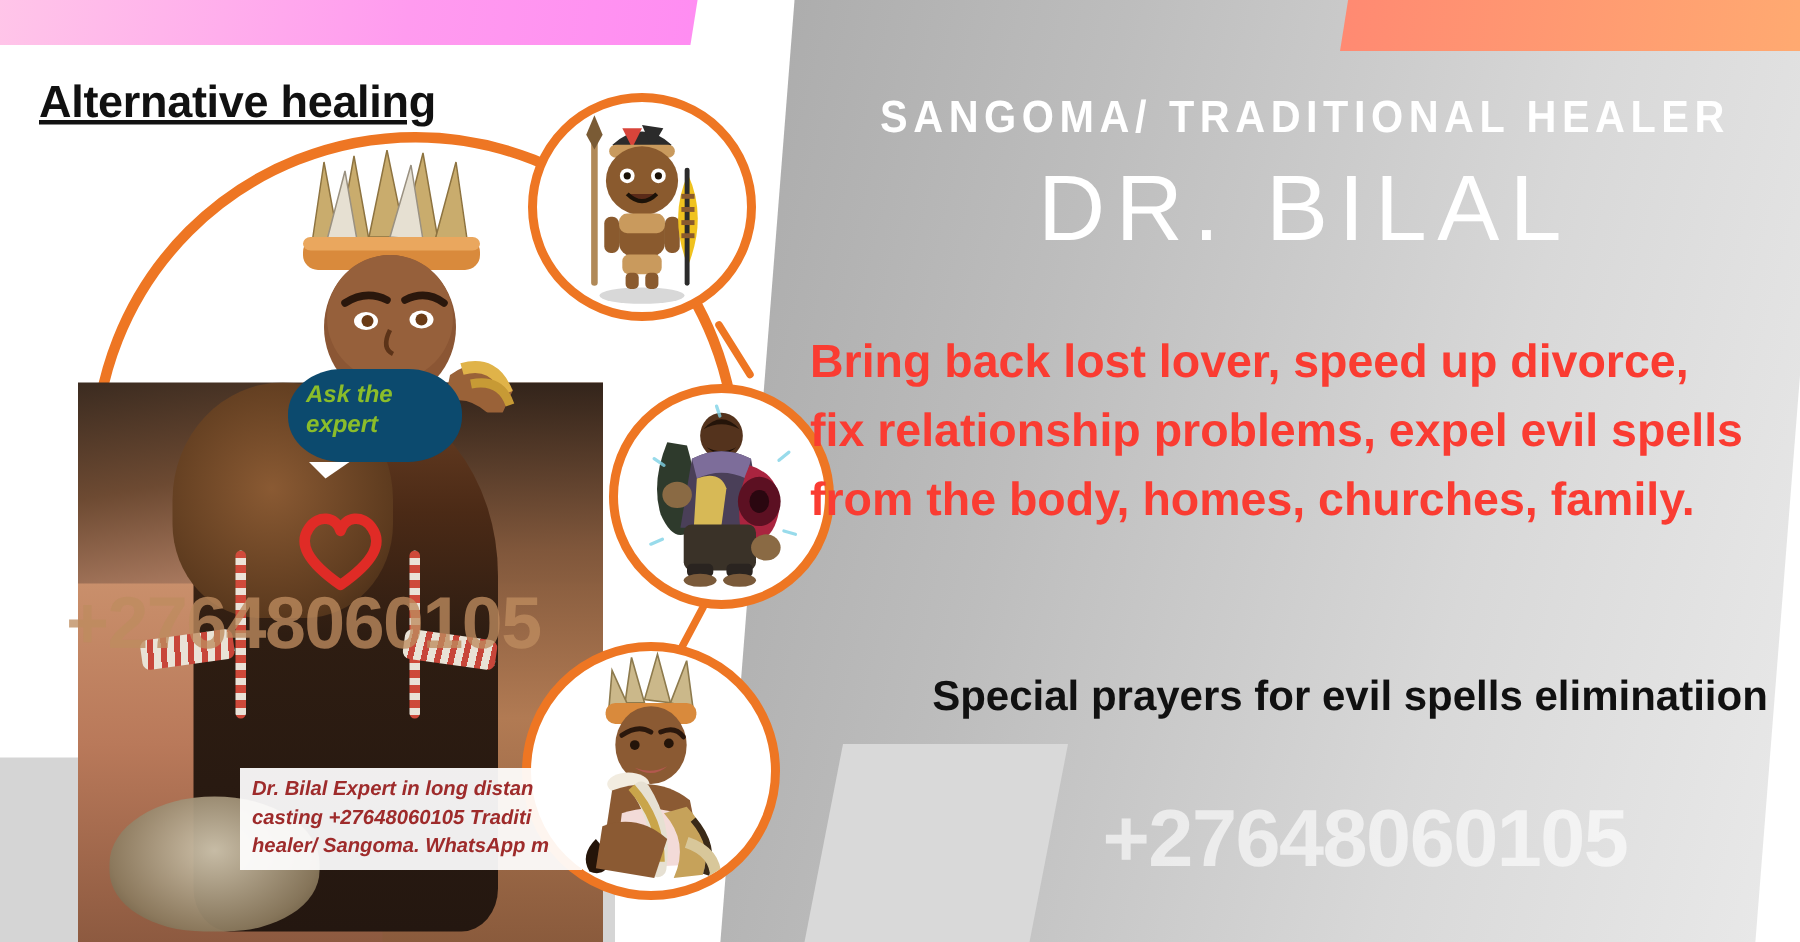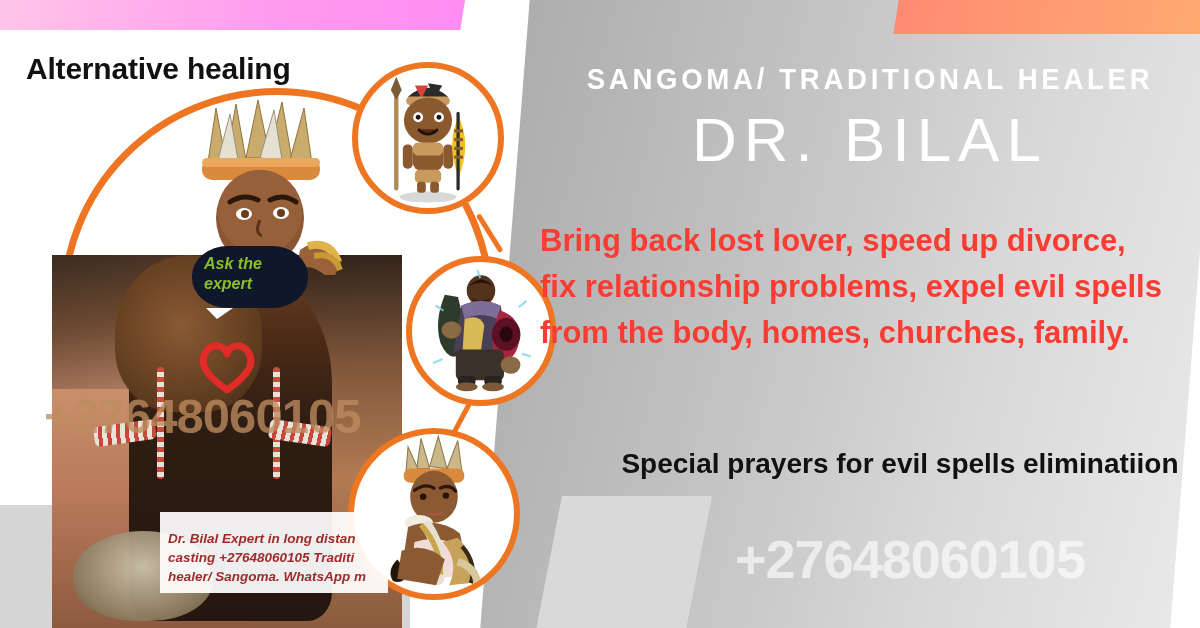--- a/index.html
+++ b/index.html
@@ -41,21 +41,21 @@
     left:290px;top:560px;width:120px;height:80px;
     background:#d5d5d5;
   }
   .white-left{
     left:-10px;top:26px;width:560px;height:500px;background:#ffffff;
   }
 
   
   .alt-title{
     position:absolute;left:26px;top:52px;
-    font-size:30px;font-weight:bold;color:#111;letter-spacing:-0.2px;
+    font-size:30px;font-weight:bold;color:#111;letter-spacing:-0.2px;text-decoration:underline;
   }
 
   
   .arc{
     position:absolute;left:60px;top:88px;width:420px;height:420px;
     border:7px solid #ee7623;border-radius:50%;
     clip-path:polygon(0 0,100% 0,100% 52%,56% 52%,56% 100%,0 100%);
   }
 
   
@@ -106,21 +106,21 @@
   
   .photo-watermark{
     position:absolute;left:44px;top:388px;width:400px;
     font-size:49px;font-weight:bold;color:rgba(190,140,95,.78);
     letter-spacing:-1px;white-space:nowrap;pointer-events:none;
   }
 
   
   .bubble{
     position:absolute;left:192px;top:246px;width:116px;height:62px;
-    background:#0f172a;border-radius:36px/30px;
+    background:#0c4a6e;border-radius:36px/30px;
   }
   .bubble .bubble-text{
     position:absolute;left:12px;top:8px;width:96px;
     color:#8bbd2a;font-style:italic;font-weight:bold;font-size:16px;line-height:20px;
   }
   .bubble:after{
     content:"";position:absolute;left:14px;bottom:-22px;
     border:11px solid transparent;border-top-color:#ffffff;border-right-width:16px;
   }
   .heart{
@@ -140,21 +140,21 @@
   .conn1{left:478px;top:212px;width:44px;transform:rotate(58deg);transform-origin:left center;}
   .conn2{left:470px;top:400px;width:46px;transform:rotate(118deg);transform-origin:left center;}
 
   
   .art{position:absolute;left:0;top:0;width:100%;height:100%;}
 
   
   .caption{
     position:absolute;left:160px;top:512px;width:228px;
     background:rgba(255,255,255,.93);
-    padding:17px 8px 7px 8px;
+    padding:4px 8px 7px 8px;
     color:#9e2b2b;font-style:italic;font-weight:bold;font-size:13.5px;line-height:19px;
     box-sizing:border-box;overflow:hidden;white-space:pre-line;
   }
 
   
   .kicker{
     position:absolute;left:560px;top:62px;width:620px;text-align:center;
     color:#ffffff;font-size:30px;font-weight:bold;letter-spacing:4px;
     font-family:"Liberation Sans Narrow","Liberation Sans",sans-serif;
     transform:scaleX(.92);

